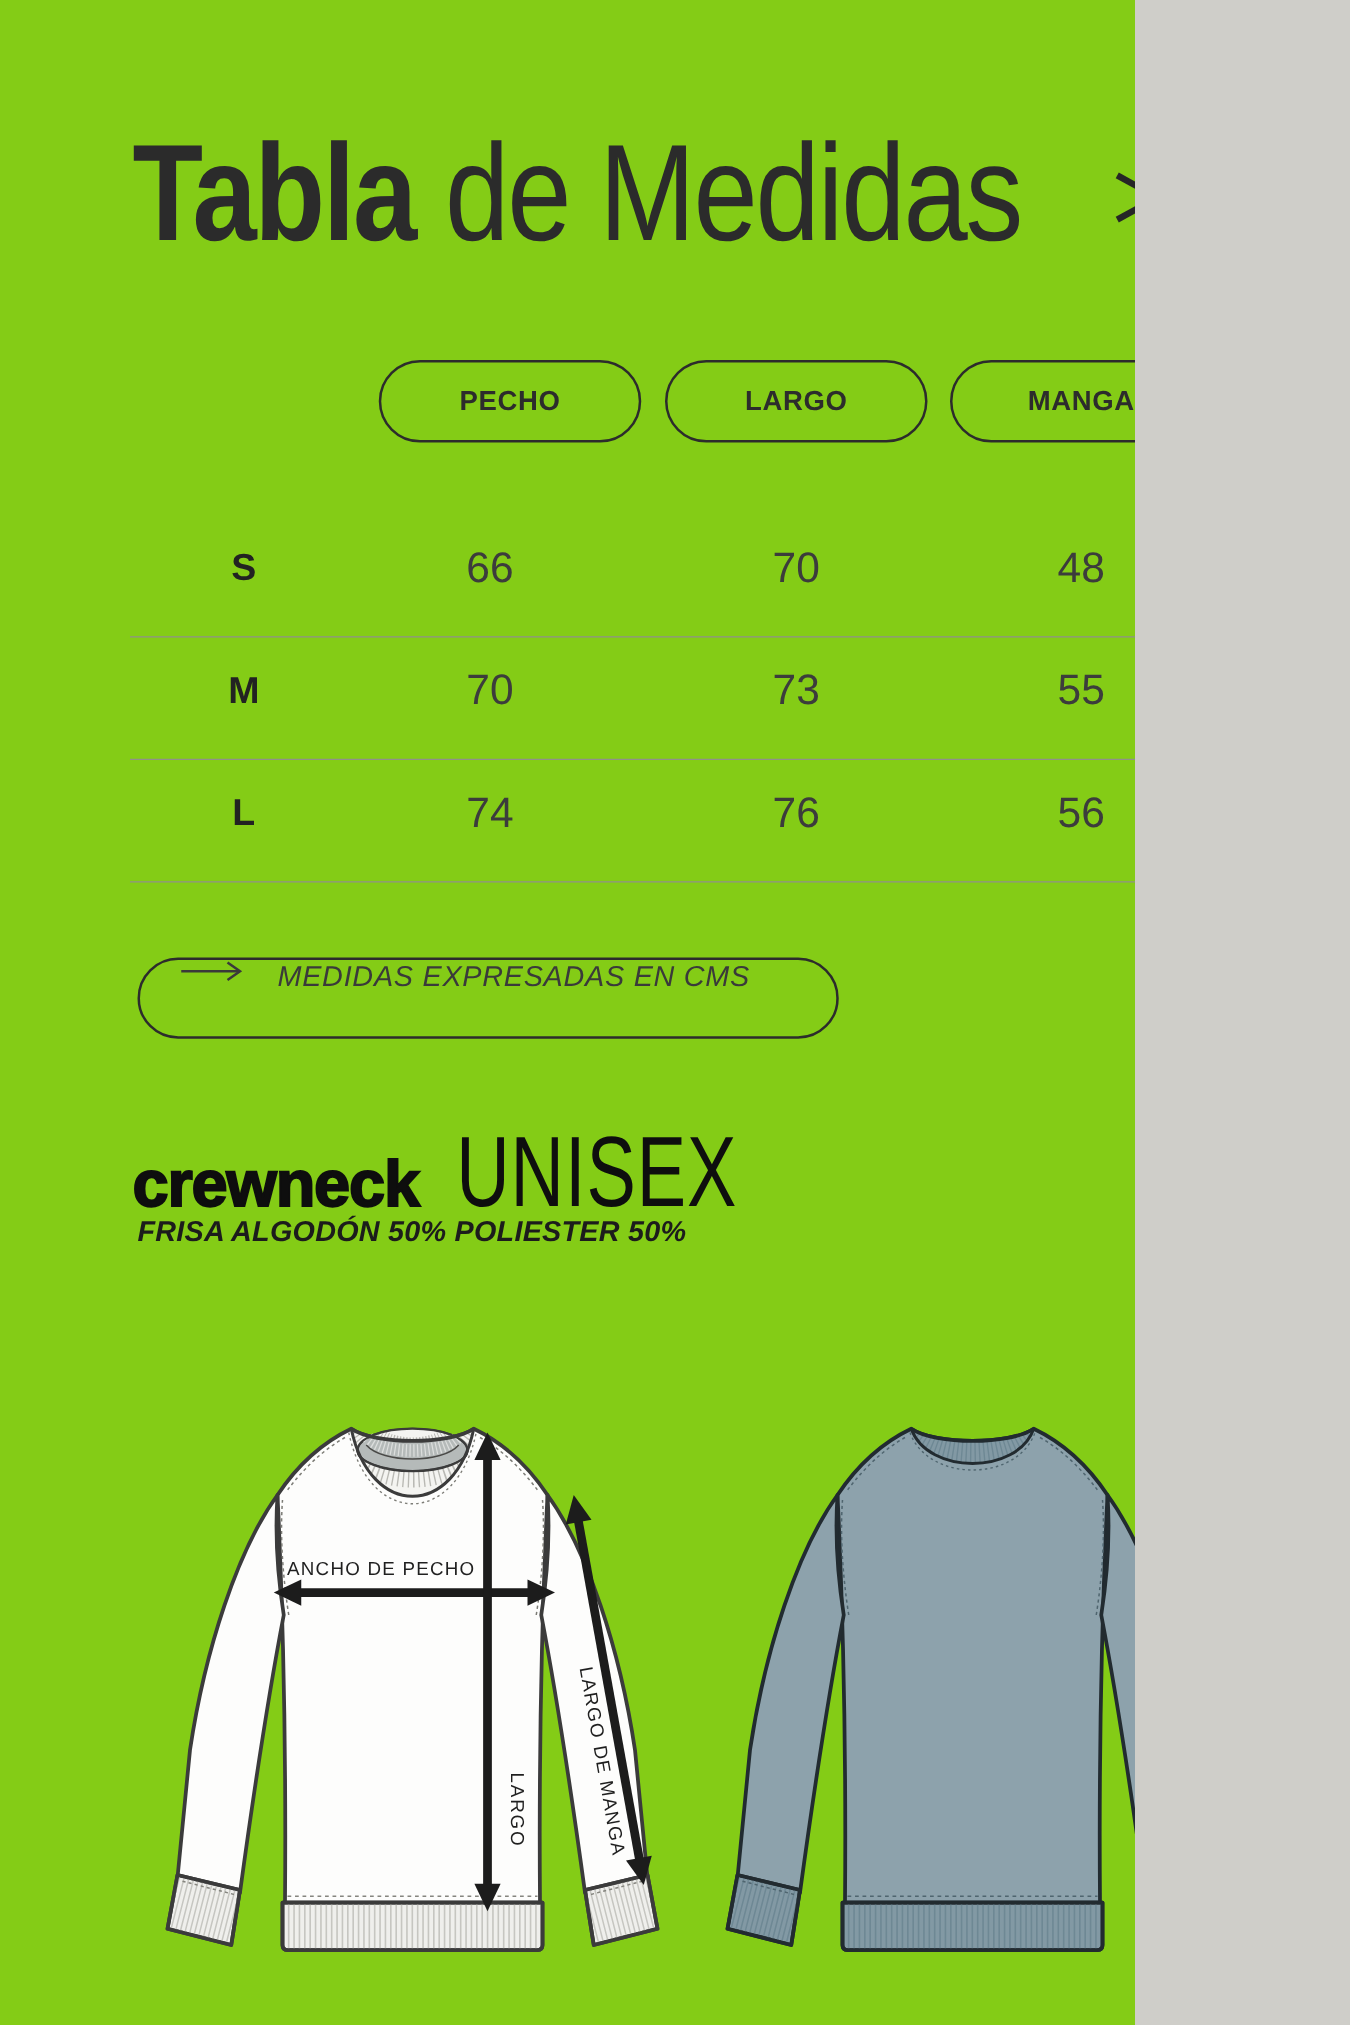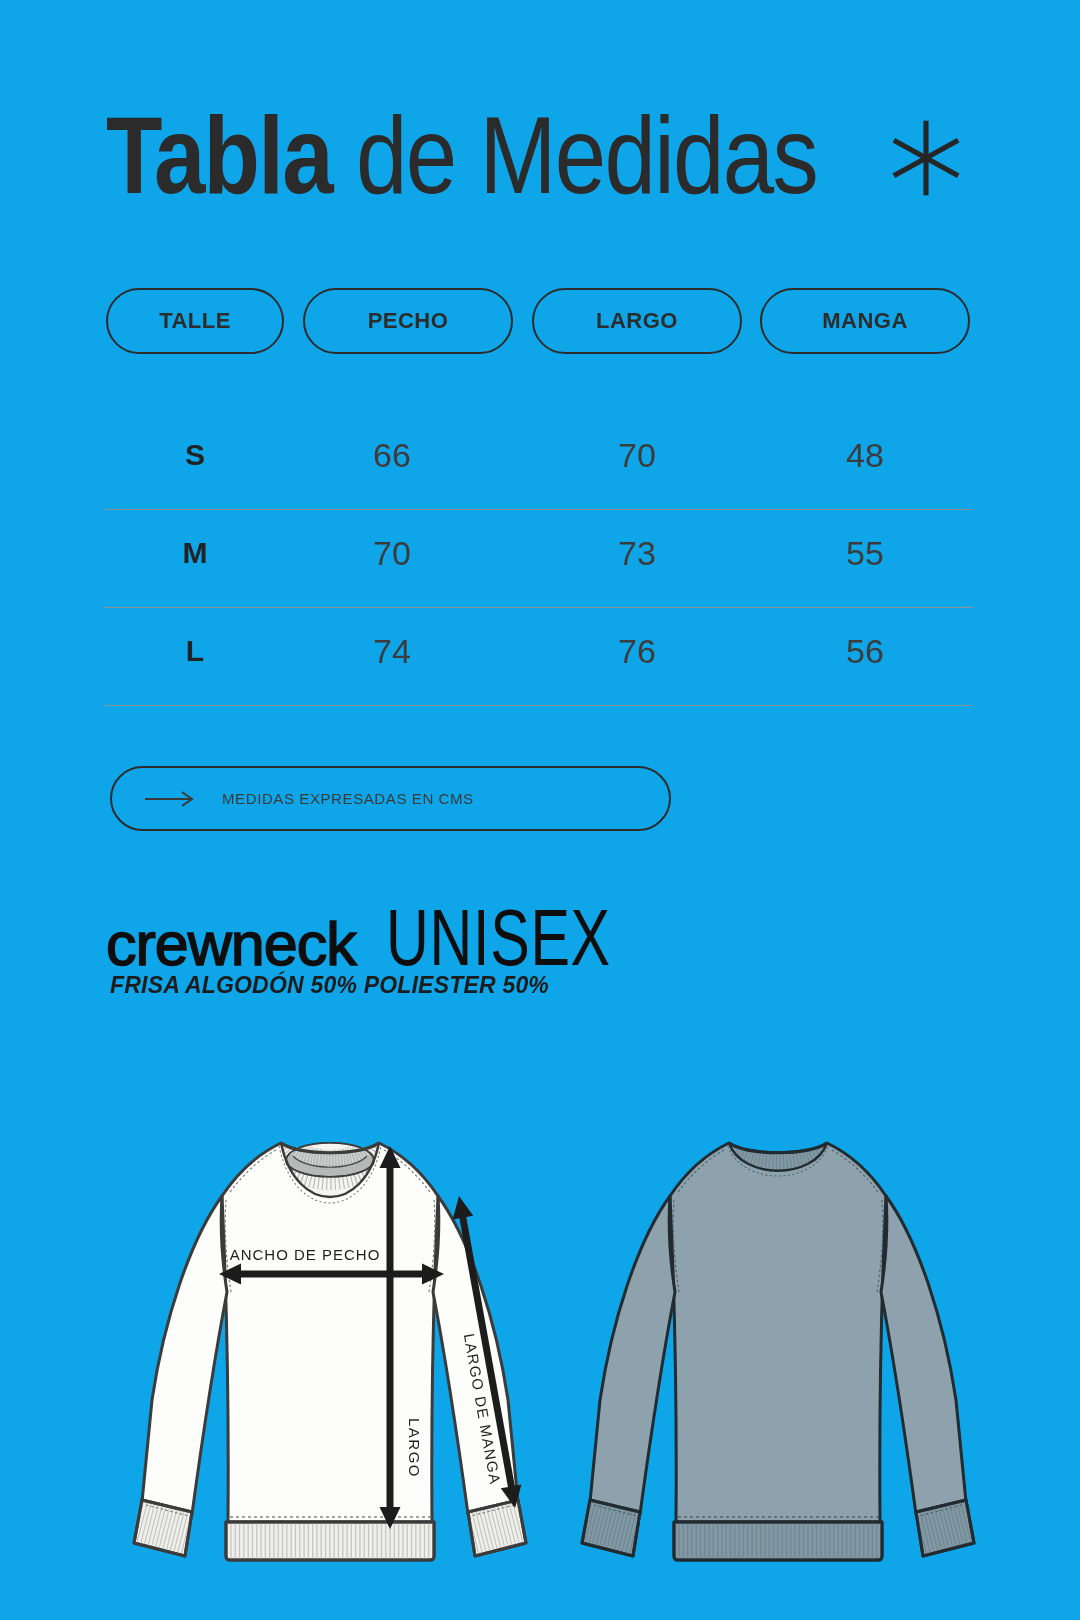--- a/index.html
+++ b/index.html
@@ -1,18 +1,18 @@
 <!DOCTYPE html>
 <html><head>
 <meta charset="utf-8">
 <style>
   html,body{margin:0;padding:0;background:#cfcec9;}
   .page{
-    position:relative; width:1080px; height:1620px;
-    background:#0ea5e9; overflow:hidden;
+    position:relative; width:908px; height:1620px;
+    background:#84cc16; overflow:hidden;
     font-family:"Liberation Sans", sans-serif; color:#2b2b2b;
   }
   
   .title{
     position:absolute; left:106px; top:100px;
     font-size:110px; line-height:1; letter-spacing:-2px; white-space:nowrap;
     transform:scaleX(0.84); transform-origin:left top; color:#2b2b2b;
   }
   .title .t-bold{font-weight:700;}
   .title .t-reg{font-weight:400;}
@@ -32,29 +32,29 @@
   .trow{position:absolute; left:104px; width:869px; height:98px; border-bottom:1px solid #90908a;}
   #tr0{top:411px;} #tr1{top:509px;} #tr2{top:607px;}
   .cell{position:absolute; top:44px; transform:translate(-50%,-50%); white-space:nowrap;}
   .cell.size{left:91px; font-size:30px; font-weight:700; color:#222;}
   .cell.v0{left:288px;} .cell.v1{left:533px;} .cell.v2{left:761px;}
   .cell.val{font-size:34px; font-weight:400; color:#3c3c3c;}
   
   .pill-n{
     position:absolute; top:766px; height:65px; box-sizing:border-box;
     border:2px solid #2c2c2c; border-radius:33px;
-    display:flex; align-items:center; color:#3a3a3a;
-    font-size:15px; letter-spacing:.6px;
+    display:flex; align-items:flex-start; color:#3a3a3a;
+    font-size:23px; letter-spacing:.6px;font-style:italic;
   }
   #pn0{left:110px; width:561px; padding-left:32px; gap:26px;}
   #pn1{left:697px; width:272px; justify-content:center; letter-spacing:1px;}
   .arrow-ic{flex:0 0 auto; width:52px; height:18px;}
   
   .product{position:absolute; left:106px; top:898px; white-space:nowrap; color:#0e0e0e; line-height:1;}
-  .p-name{font-size:61px; font-weight:400; letter-spacing:-1px; -webkit-text-stroke:1.6px #0e0e0e;}
+  .p-name{font-size:52px; font-weight:700; letter-spacing:-1px; -webkit-text-stroke:1.6px #0e0e0e;}
   .p-fit{display:inline-block; font-size:80px; font-weight:400; letter-spacing:1px;
          transform:scaleX(0.74); transform-origin:left bottom; margin-left:30px; vertical-align:baseline;}
   .material{position:absolute; left:110px; top:972px; font-size:23px; font-weight:700;
             letter-spacing:.2px; color:#1c1c1c;font-style:italic;}
   
   .illus{position:absolute; width:440px; height:540px;}
   #front-illus{left:100px; top:1080px;}
   #back-illus{left:548px; top:1080px;}
   svg text{font-family:"Liberation Sans", sans-serif;}
 </style>
@@ -67,23 +67,20 @@
     <span class="t-bold">Tabla</span><span> </span><span class="t-reg">de Medidas</span>
   </div>
   <svg class="asterisk" viewBox="0 0 80 90">
     <g stroke="#262626" stroke-width="5.5">
       <line x1="40" y1="5" x2="40" y2="85"></line>
       <line x1="5.5" y1="64" x2="74.5" y2="26"></line>
       <line x1="5.5" y1="26" x2="74.5" y2="64"></line>
     </g>
   </svg>
 
-  <div class="pill-h" id="ph0">
-      <span>TALLE</span>
-    </div>
   <div class="pill-h" id="ph1">
       <span>PECHO</span>
     </div>
   <div class="pill-h" id="ph2">
       <span>LARGO</span>
     </div>
   <div class="pill-h" id="ph3">
       <span>MANGA</span>
     </div>
 

